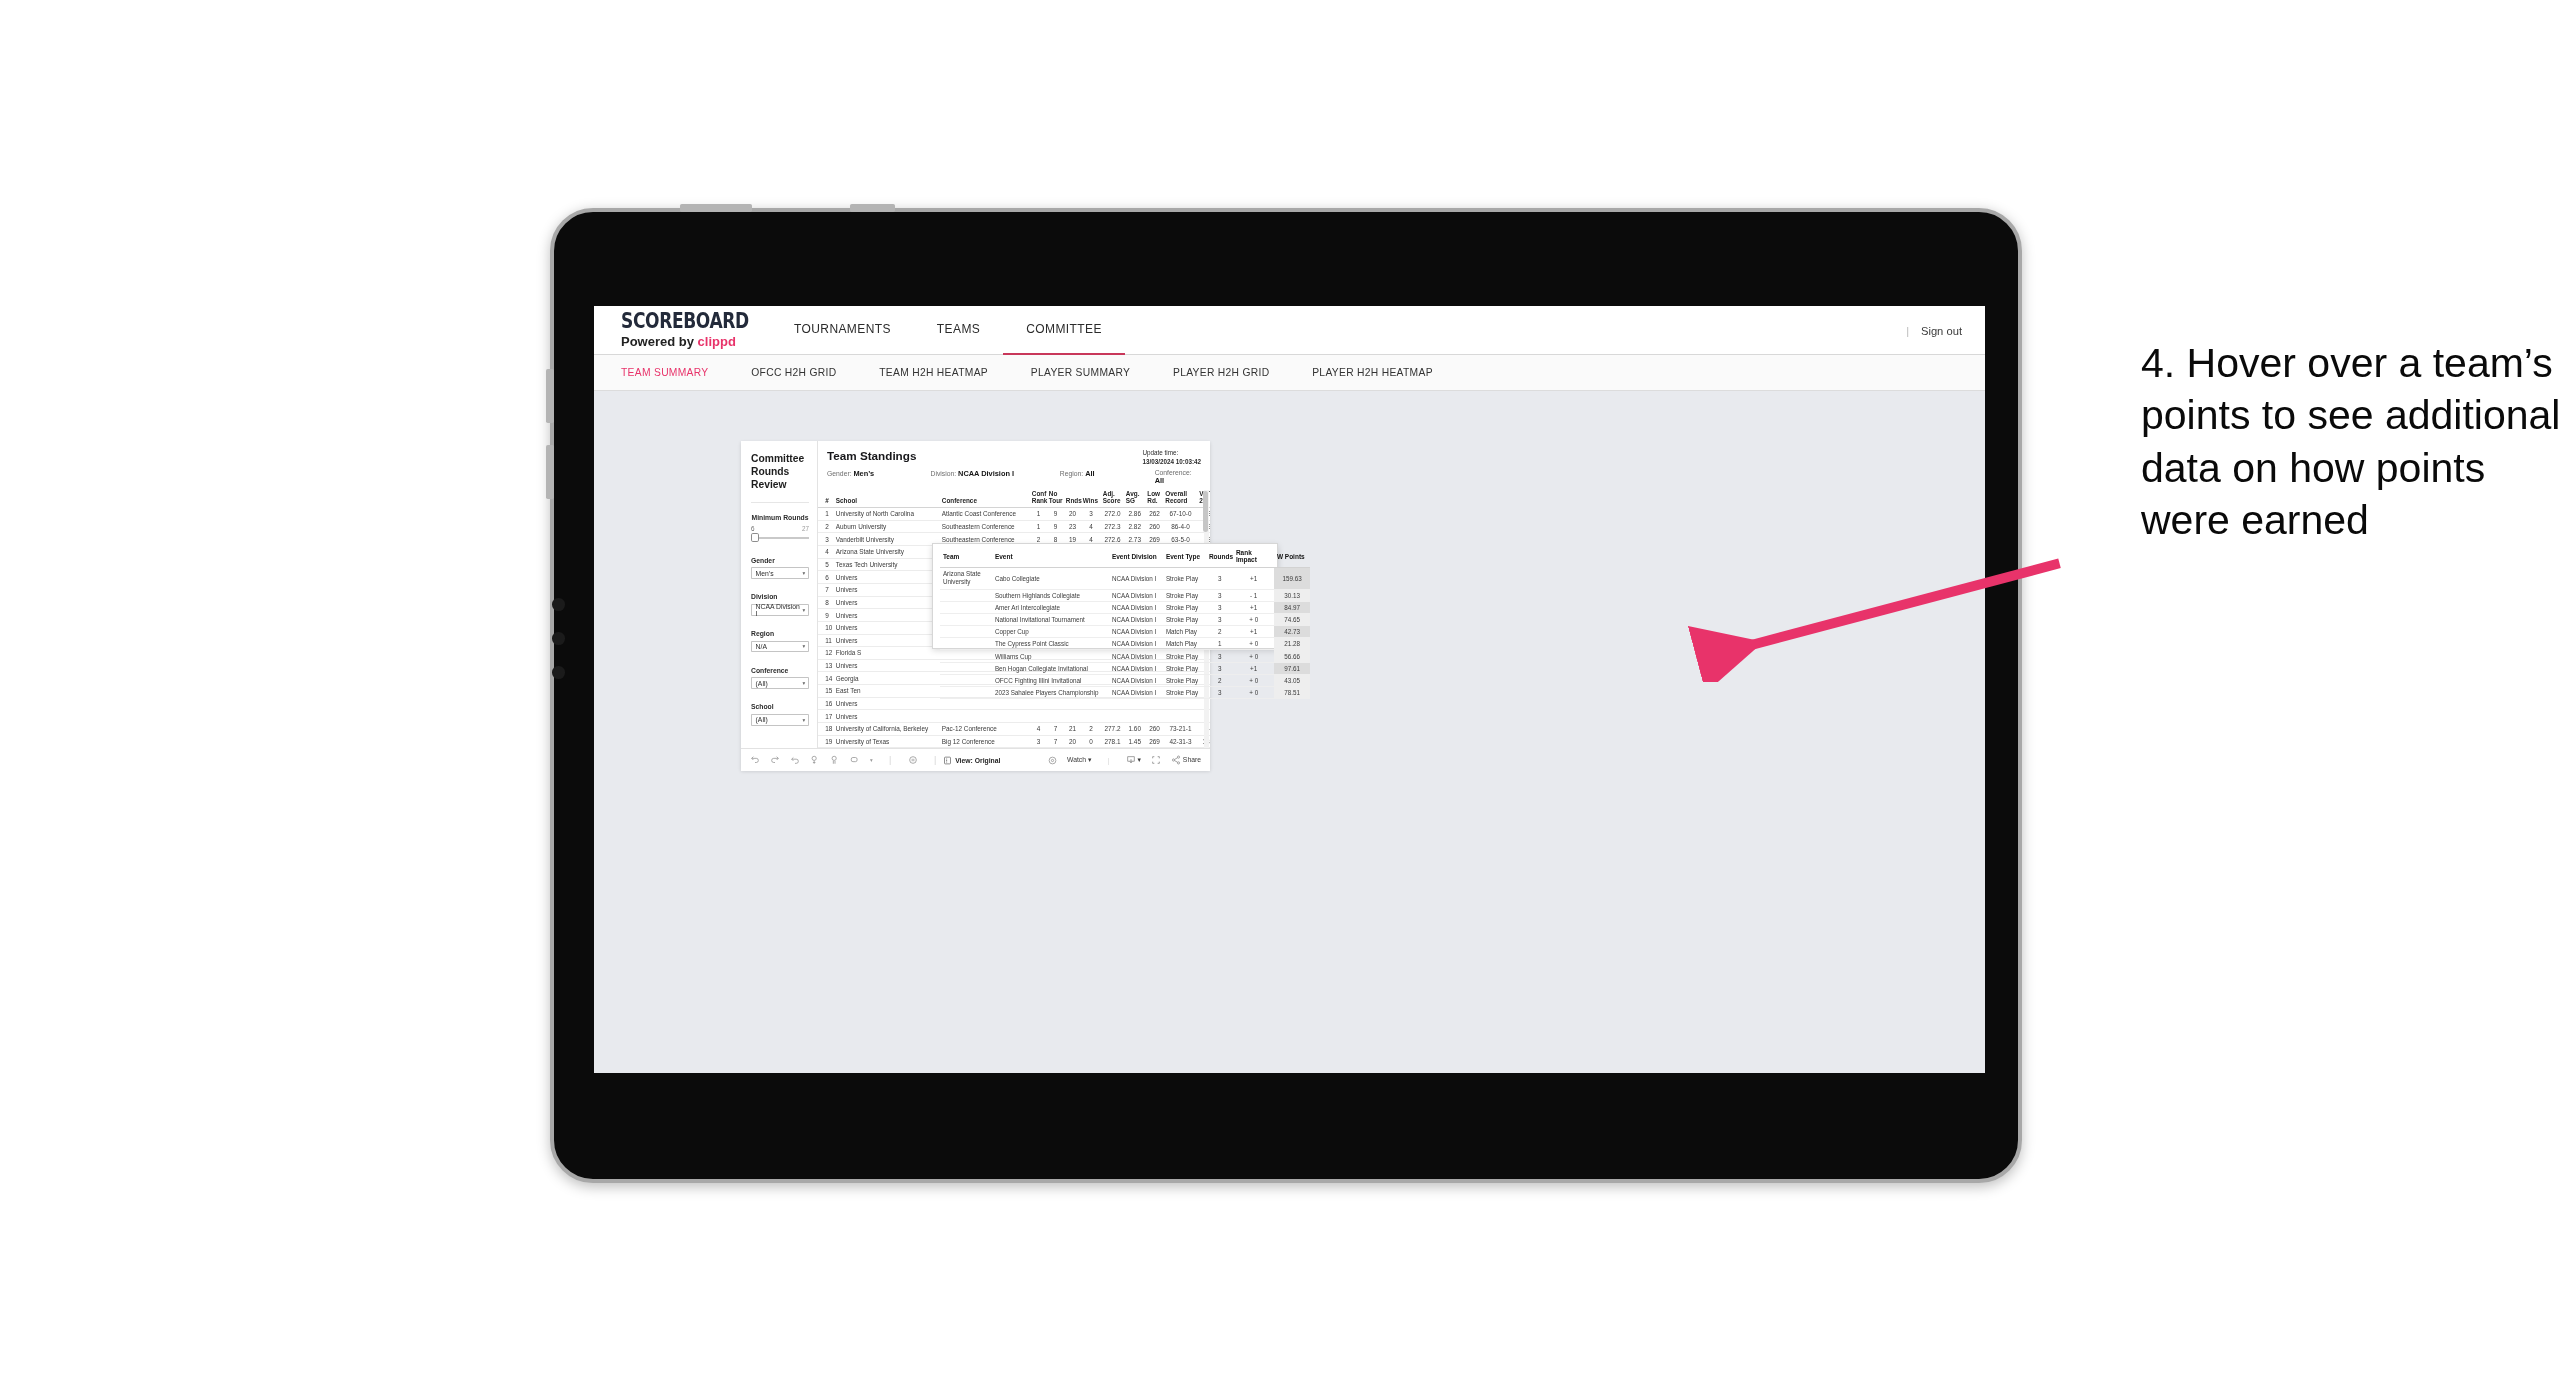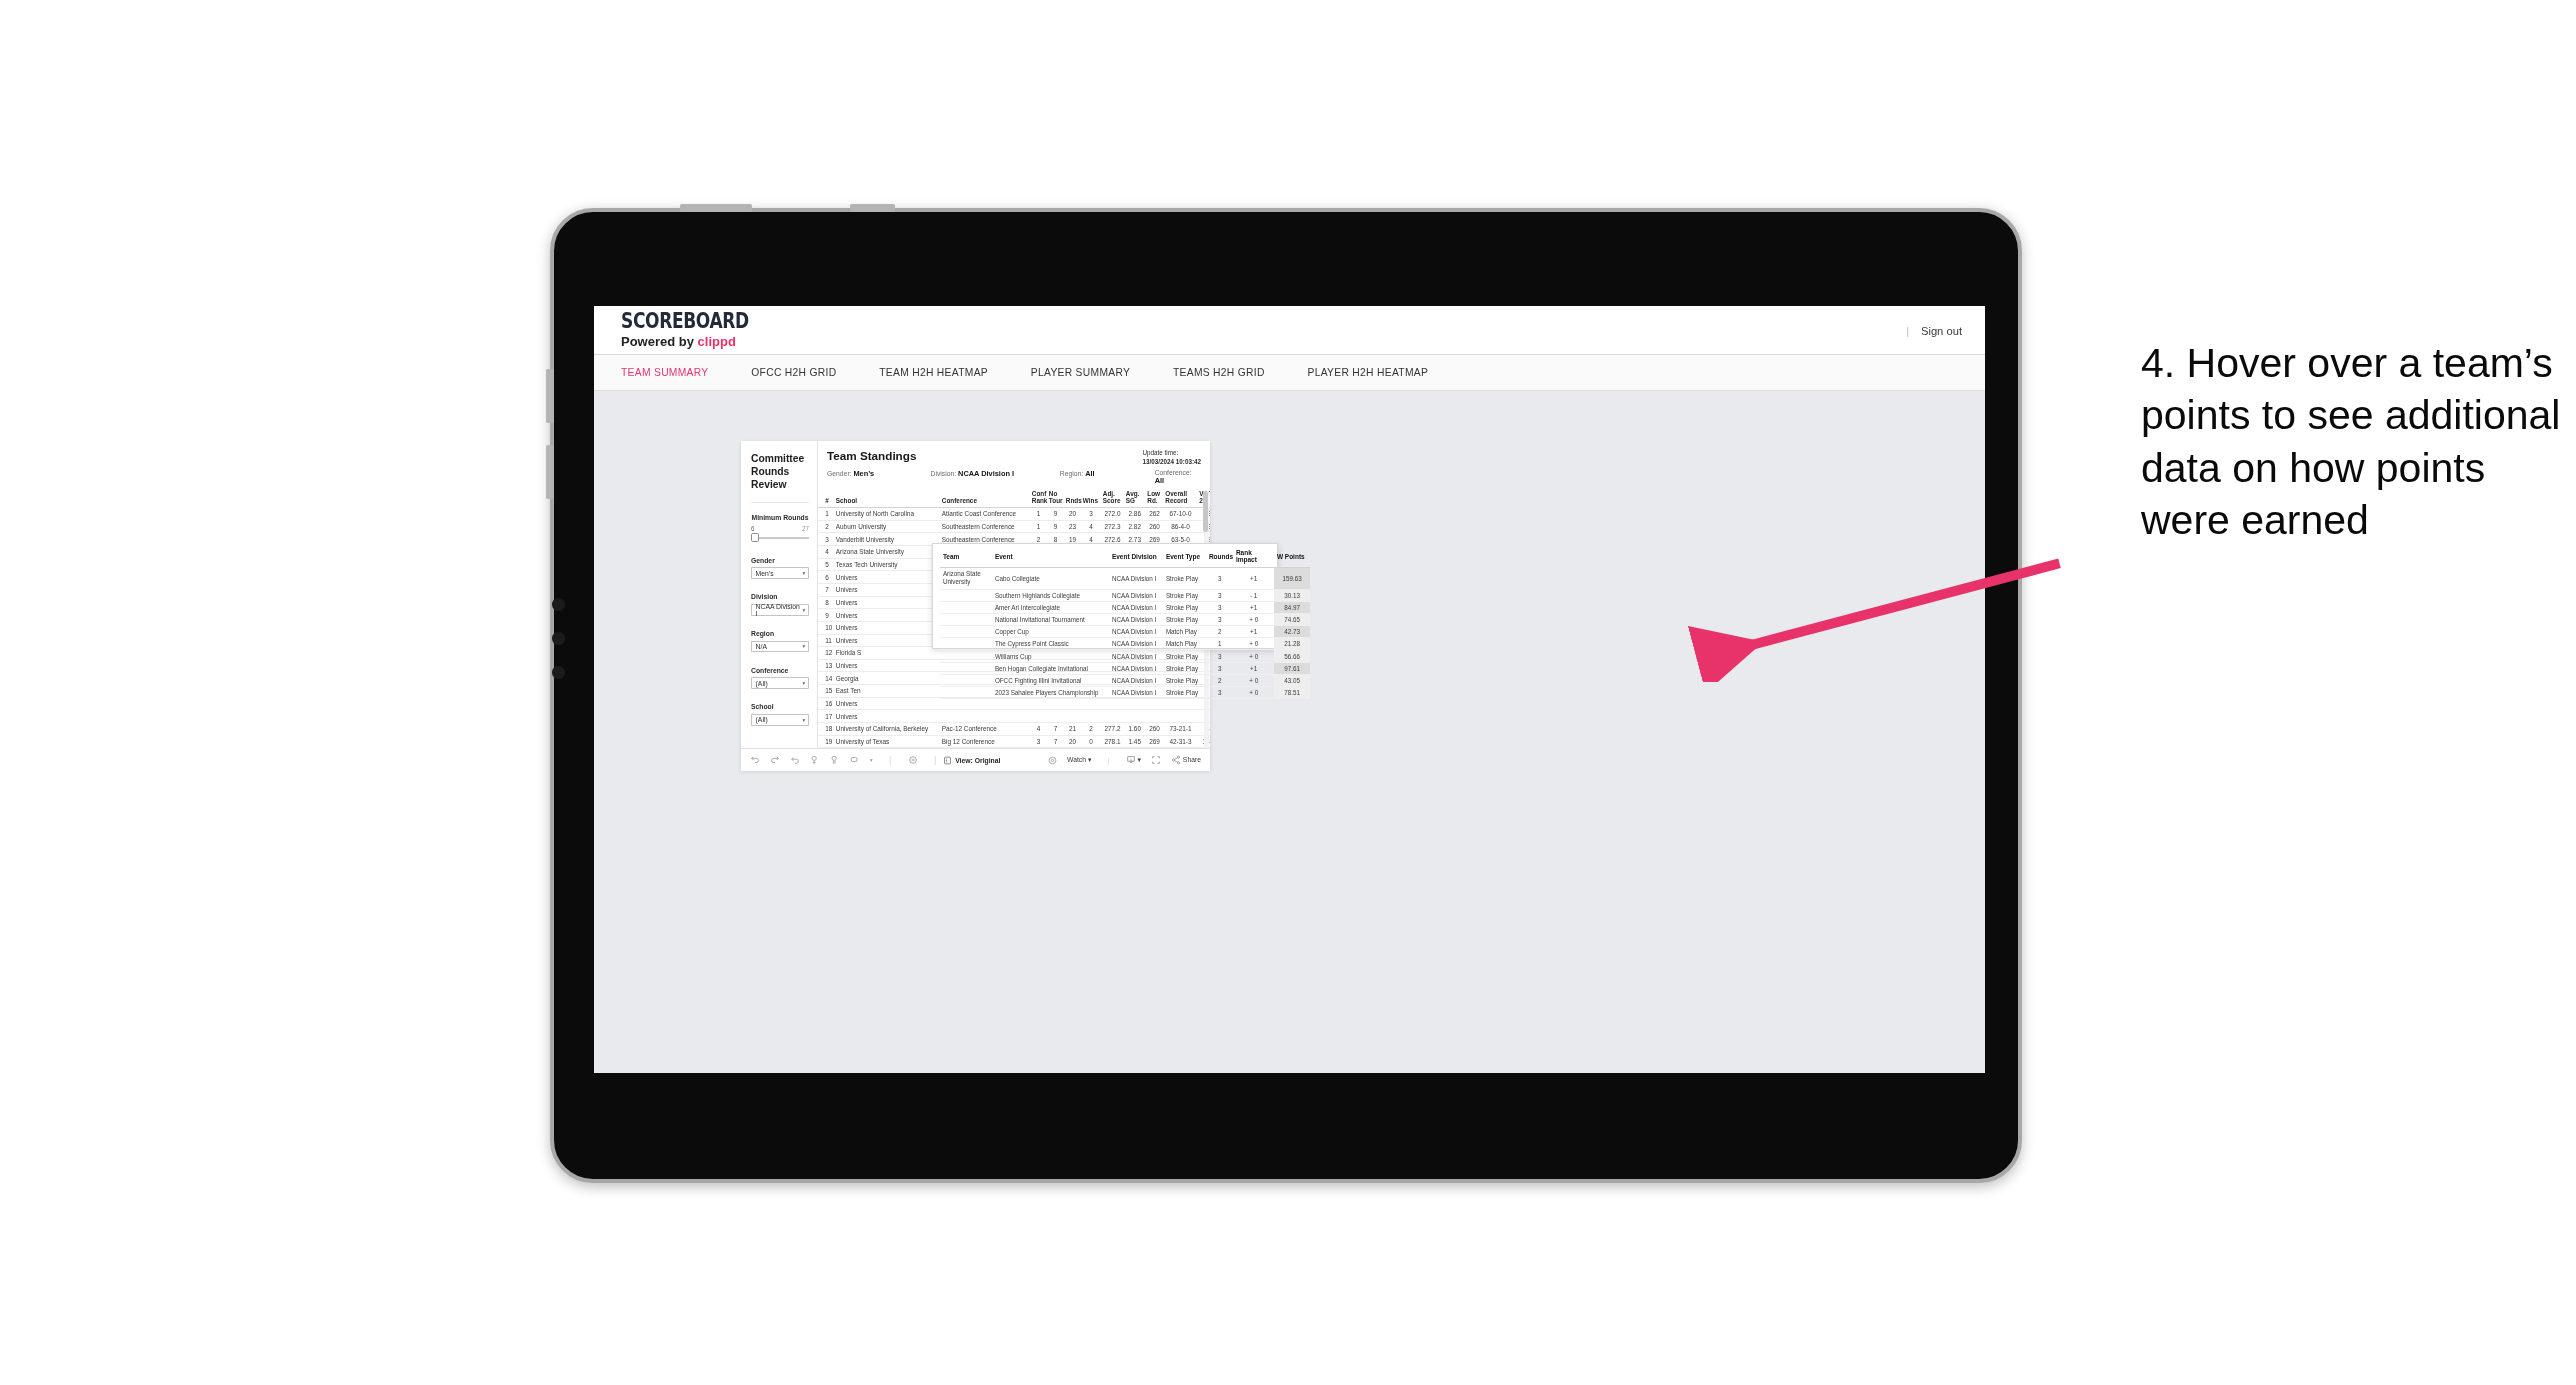--- a/index.html
+++ b/index.html
@@ -204,32 +204,37 @@
     <div class="dev-btn btn-vol2"></div>
     <div class="cam"></div>
 
     <div id="screen">
 
       <div class="app-header">
         <div class="brand">
           <div class="brand-title">SCOREBOARD</div>
           <div class="brand-sub"><span>Powered by </span><span class="pink">clippd</span></div>
         </div>
+        <nav class="topnav">
+          <a href="#">TOURNAMENTS</a>
+          <a href="#">TEAMS</a>
+          <a href="#" class="active">COMMITTEE</a>
+        </nav>
         <div class="signout">
           <span class="sep">|</span>
           <a href="#" style="color:#3a3a3a;text-decoration:none">Sign out</a>
         </div>
       </div>
 
       <div class="subnav">
         <a href="#" class="active">TEAM SUMMARY</a>
         <a href="#">OFCC H2H GRID</a>
         <a href="#">TEAM H2H HEATMAP</a>
         <a href="#">PLAYER SUMMARY</a>
-        <a href="#">TEAMS H2H GRID</a>
+        <a href="#">PLAYER H2H GRID</a>
         <a href="#">PLAYER H2H HEATMAP</a>
       </div>
 
       <div class="canvas">
         <div class="viz">
 
           <div class="viz-body">
 
             <aside class="filters">
               <div class="portal-title">Committee Rounds Review</div>

